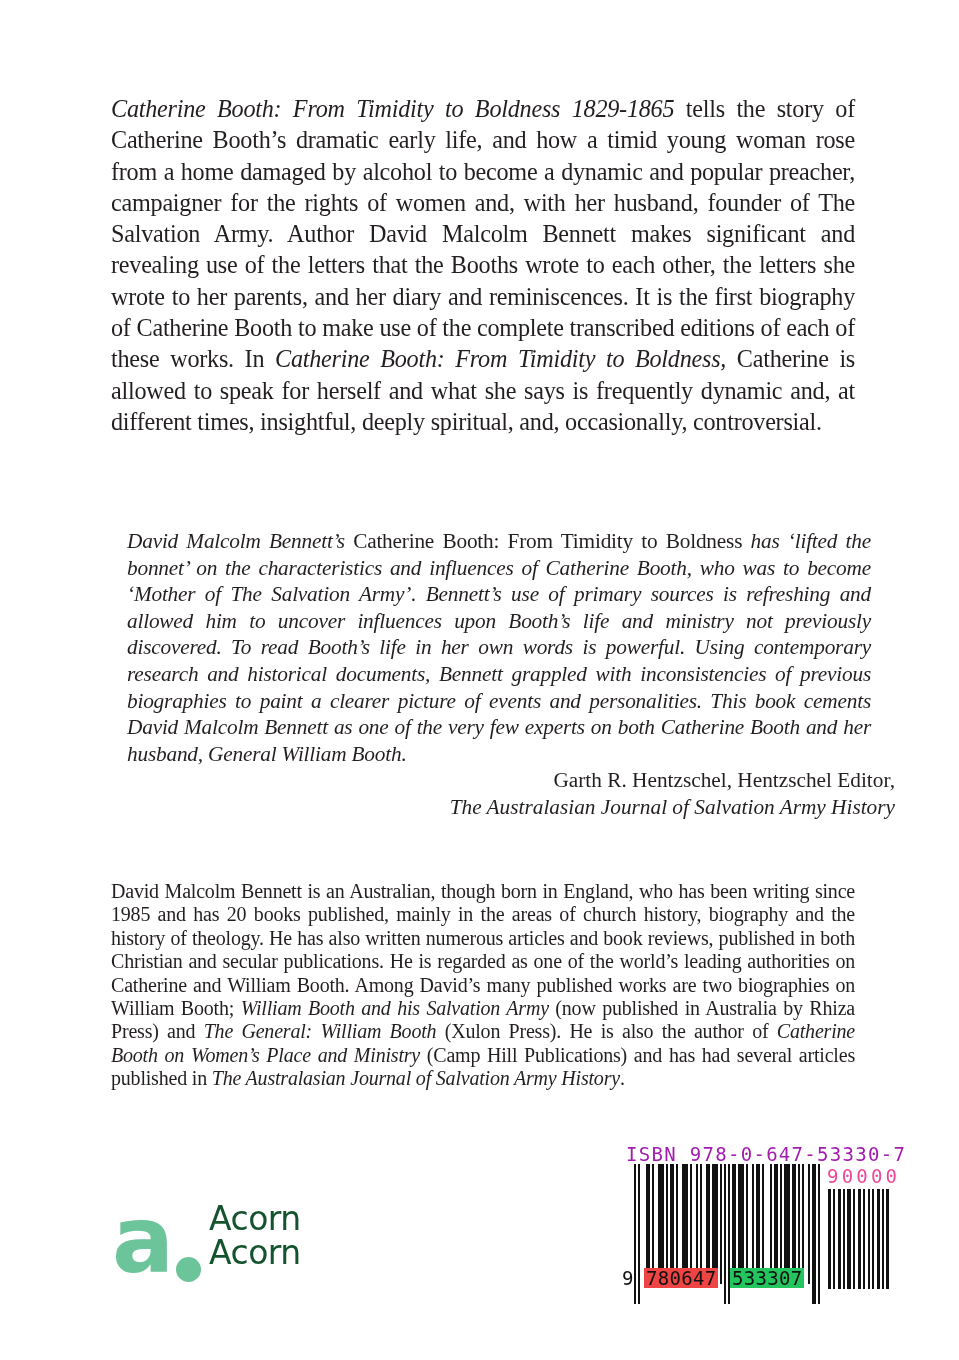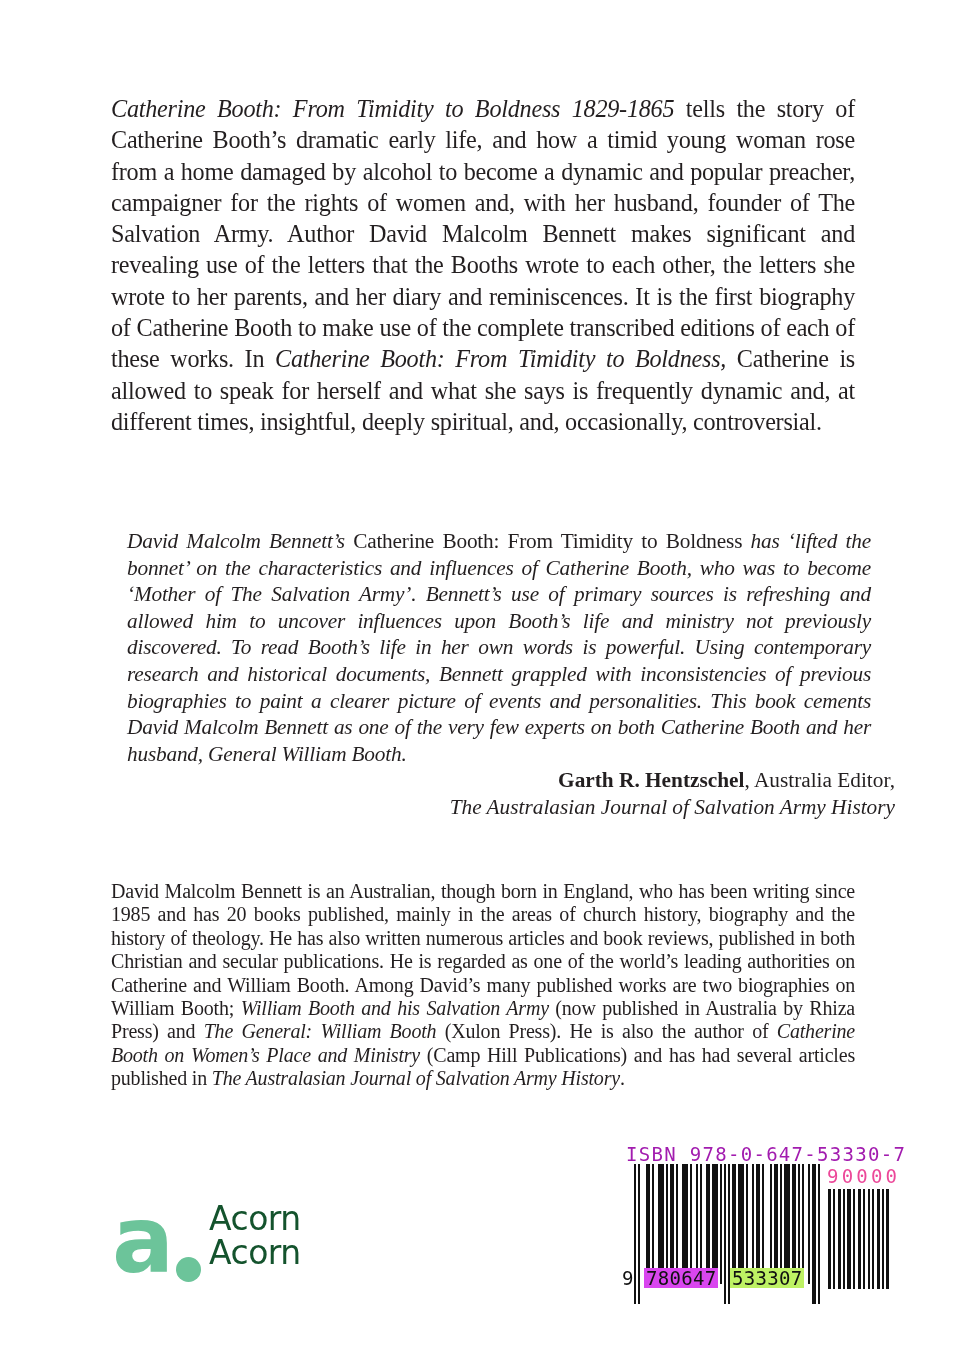--- a/index.html
+++ b/index.html
@@ -16,21 +16,21 @@
       font-family:"Liberation Serif", "DejaVu Serif", serif;
       font-size:21.3px; line-height:26.6px; text-align:justify;
       letter-spacing:-0.2px; margin:16px; font-style:italic;
     }
     .review .up { font-style:normal; }
     .attrib {
       position:absolute; right:104px; top:767px; width:600px; text-align:right;
       font-family:"Liberation Serif", "DejaVu Serif", serif;
       font-size:21.3px; line-height:26.6px; margin:0;
     }
-    .attrib b { font-weight:bold; }
+    .attrib b { font-weight:normal; }
     .attrib .journal { font-style:italic; display:block; }
     .bio {
       position:absolute; left:111px; top:880px; width:744px;
       font-family:"Liberation Serif", "DejaVu Serif", serif;
       font-size:20px; line-height:23.4px; text-align:justify;
       letter-spacing:-0.2px; margin:0;
     }
     i { font-style:italic; }
     .logo { position:absolute; left:112px; top:1215px; width:210px; height:72px; }
     .logo-mark {
@@ -59,33 +59,33 @@
       letter-spacing:3.2px; color:#ec4899;
     }
     .bars-main { position:absolute; left:12px; top:20px; width:186px; height:140px; }
     .bars-addon { position:absolute; left:206px; top:45px; width:80px; height:100px; }
     .isbn-digits {
       position:absolute; left:0; top:124px; width:200px;
       font-family:"DejaVu Sans Mono", monospace; font-size:19px; line-height:20px;
       color:#111; white-space:nowrap;
     }
     .isbn-digits .d0 { position:absolute; left:0; }
-    .isbn-digits .d1 { position:absolute; left:22px; background:#d946ef; padding:0 2px; letter-spacing:0.3px; }
-    .isbn-digits .d2 { position:absolute; left:108px; background:#bef264; padding:0 2px; letter-spacing:0.3px; }
+    .isbn-digits .d1 { position:absolute; left:22px; background:#ef4444; padding:0 2px; letter-spacing:0.3px; }
+    .isbn-digits .d2 { position:absolute; left:108px; background:#22c55e; padding:0 2px; letter-spacing:0.3px; }
   </style>
 </head>
 <body>
 
 <div class="page">
 
   <p class="blurb"><i>Catherine Booth: From Timidity to Boldness 1829-1865</i><span> tells the story of Catherine Booth’s dramatic early life, and how a timid young woman rose from a home damaged by alcohol to become a dynamic and popular preacher, campaigner for the rights of women and, with her husband, founder of The Salvation Army. Author David Malcolm Bennett makes significant and revealing use of the letters that the Booths wrote to each other, the letters she wrote to her parents, and her diary and reminiscences. It is the first biography of Catherine Booth to make use of the complete transcribed editions of each of these works. In </span><i>Catherine Booth: From Timidity to Boldness,</i><span> Catherine is allowed to speak for herself and what she says is frequently dynamic and, at different times, insightful, deeply spiritual, and, occasionally, controversial.</span></p>
 
   <p class="review"><span>David Malcolm Bennett’s </span><span class="up">Catherine Booth: From Timidity to Boldness</span><span> has ‘lifted the bonnet’ on the characteristics and influences of Catherine Booth, who was to become ‘Mother of The Salvation Army’. Bennett’s use of primary sources is refreshing and allowed him to uncover influences upon Booth’s life and ministry not previously discovered. To read Booth’s life in her own words is powerful. Using contemporary research and historical documents, Bennett grappled with inconsistencies of previous biographies to paint a clearer picture of events and personalities. This book cements David Malcolm Bennett as one of the very few experts on both Catherine Booth and her husband, General William Booth.</span></p>
 
-  <p class="attrib"><b>Garth R. Hentzschel</b><span>, Australia Editor,</span><span class="journal">The Australasian Journal of Salvation Army History</span></p>
+  <p class="attrib"><b>Garth R. Hentzschel</b><span>, Hentzschel Editor,</span><span class="journal">The Australasian Journal of Salvation Army History</span></p>
 
   <p class="bio"><span>David Malcolm Bennett is an Australian, though born in England, who has been writing since 1985 and has 20 books published, mainly in the areas of church history, biography and the history of theology. He has also written numerous articles and book reviews, published in both Christian and secular publications. He is regarded as one of the world’s leading authorities on Catherine and William Booth. Among David’s many published works are two biographies on William Booth; </span><i>William Booth and his Salvation Army</i><span> (now published in Australia by Rhiza Press) and </span><i>The General: William Booth</i><span> (Xulon Press). He is also the author of </span><i>Catherine Booth on Women’s Place and Ministry</i><span> (Camp Hill Publications) and has had several articles published in </span><i>The Australasian Journal of Salvation Army History</i><span>.</span></p>
 
   <div class="logo">
     <span class="logo-mark">a</span>
     <span class="logo-dot"></span>
     <div class="logo-text">
       <div>Acorn</div>
       <div>Acorn</div>
     </div>

